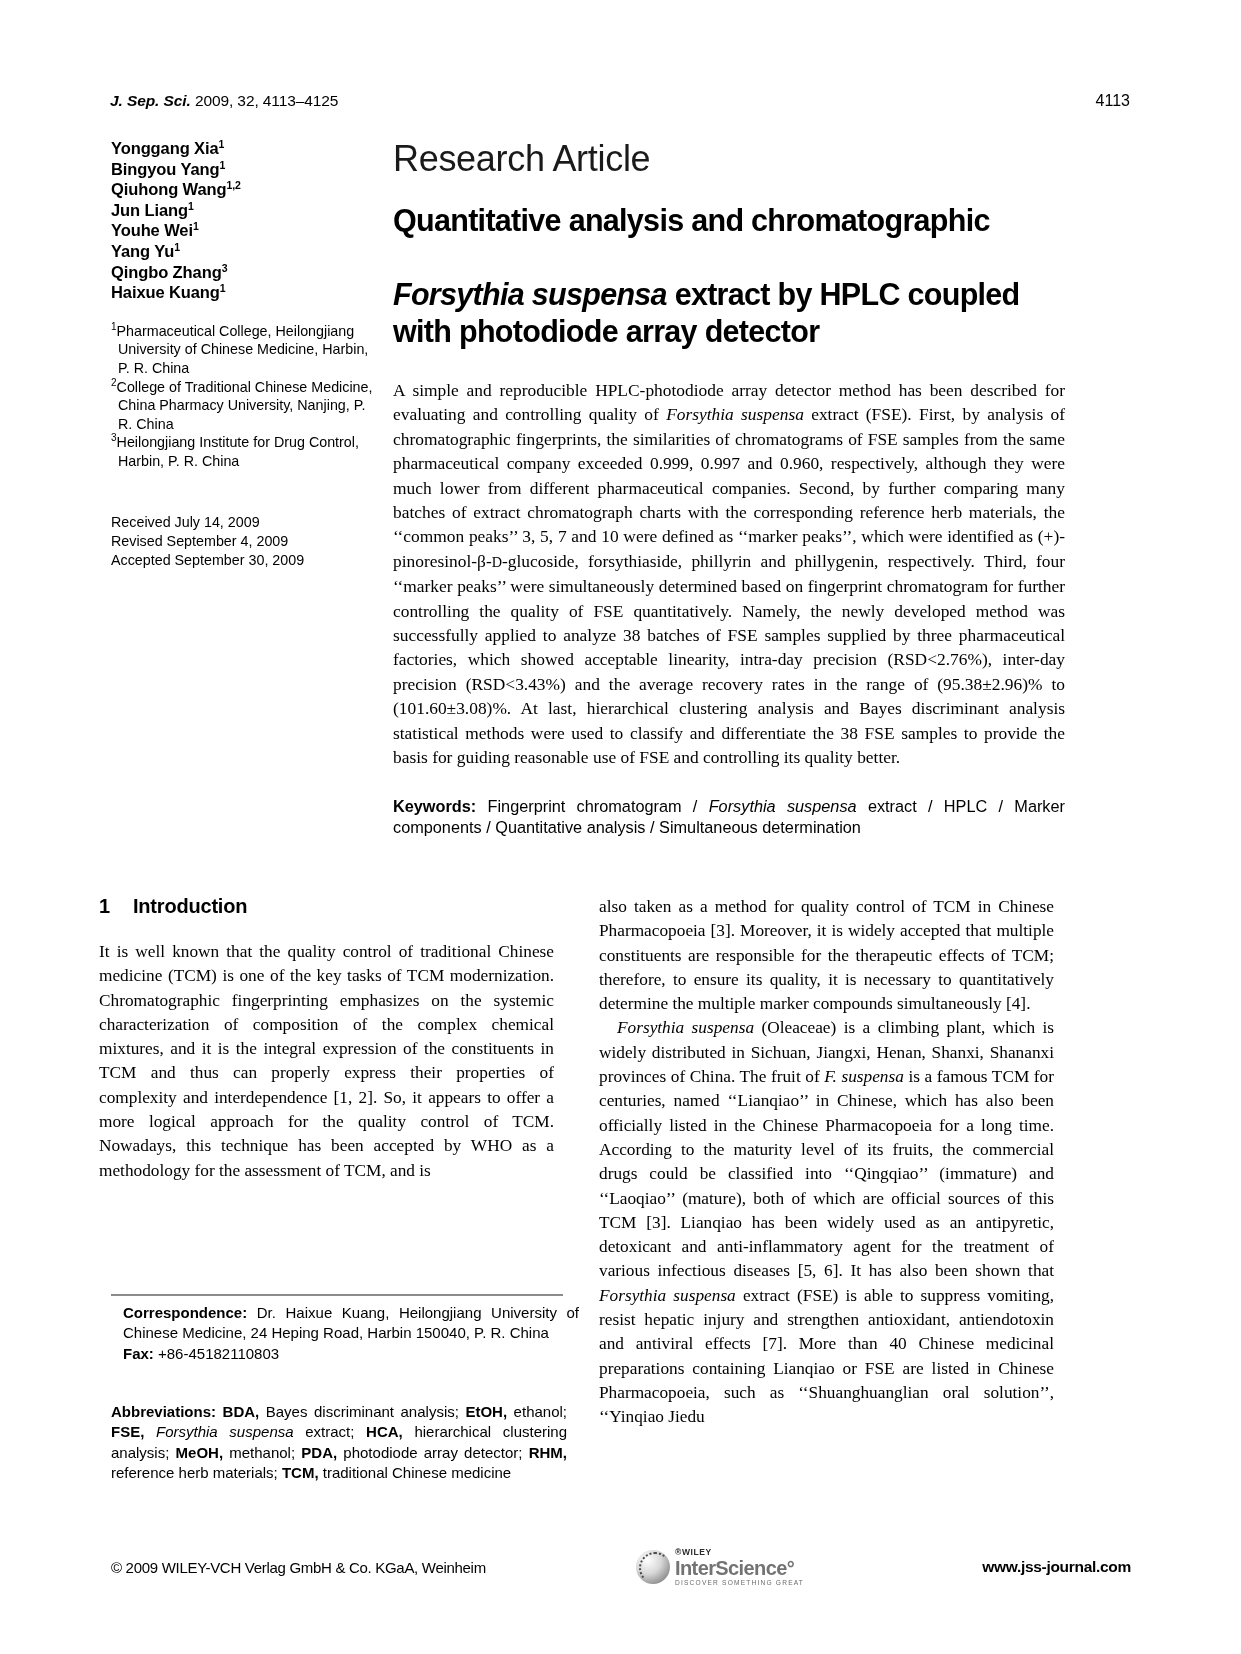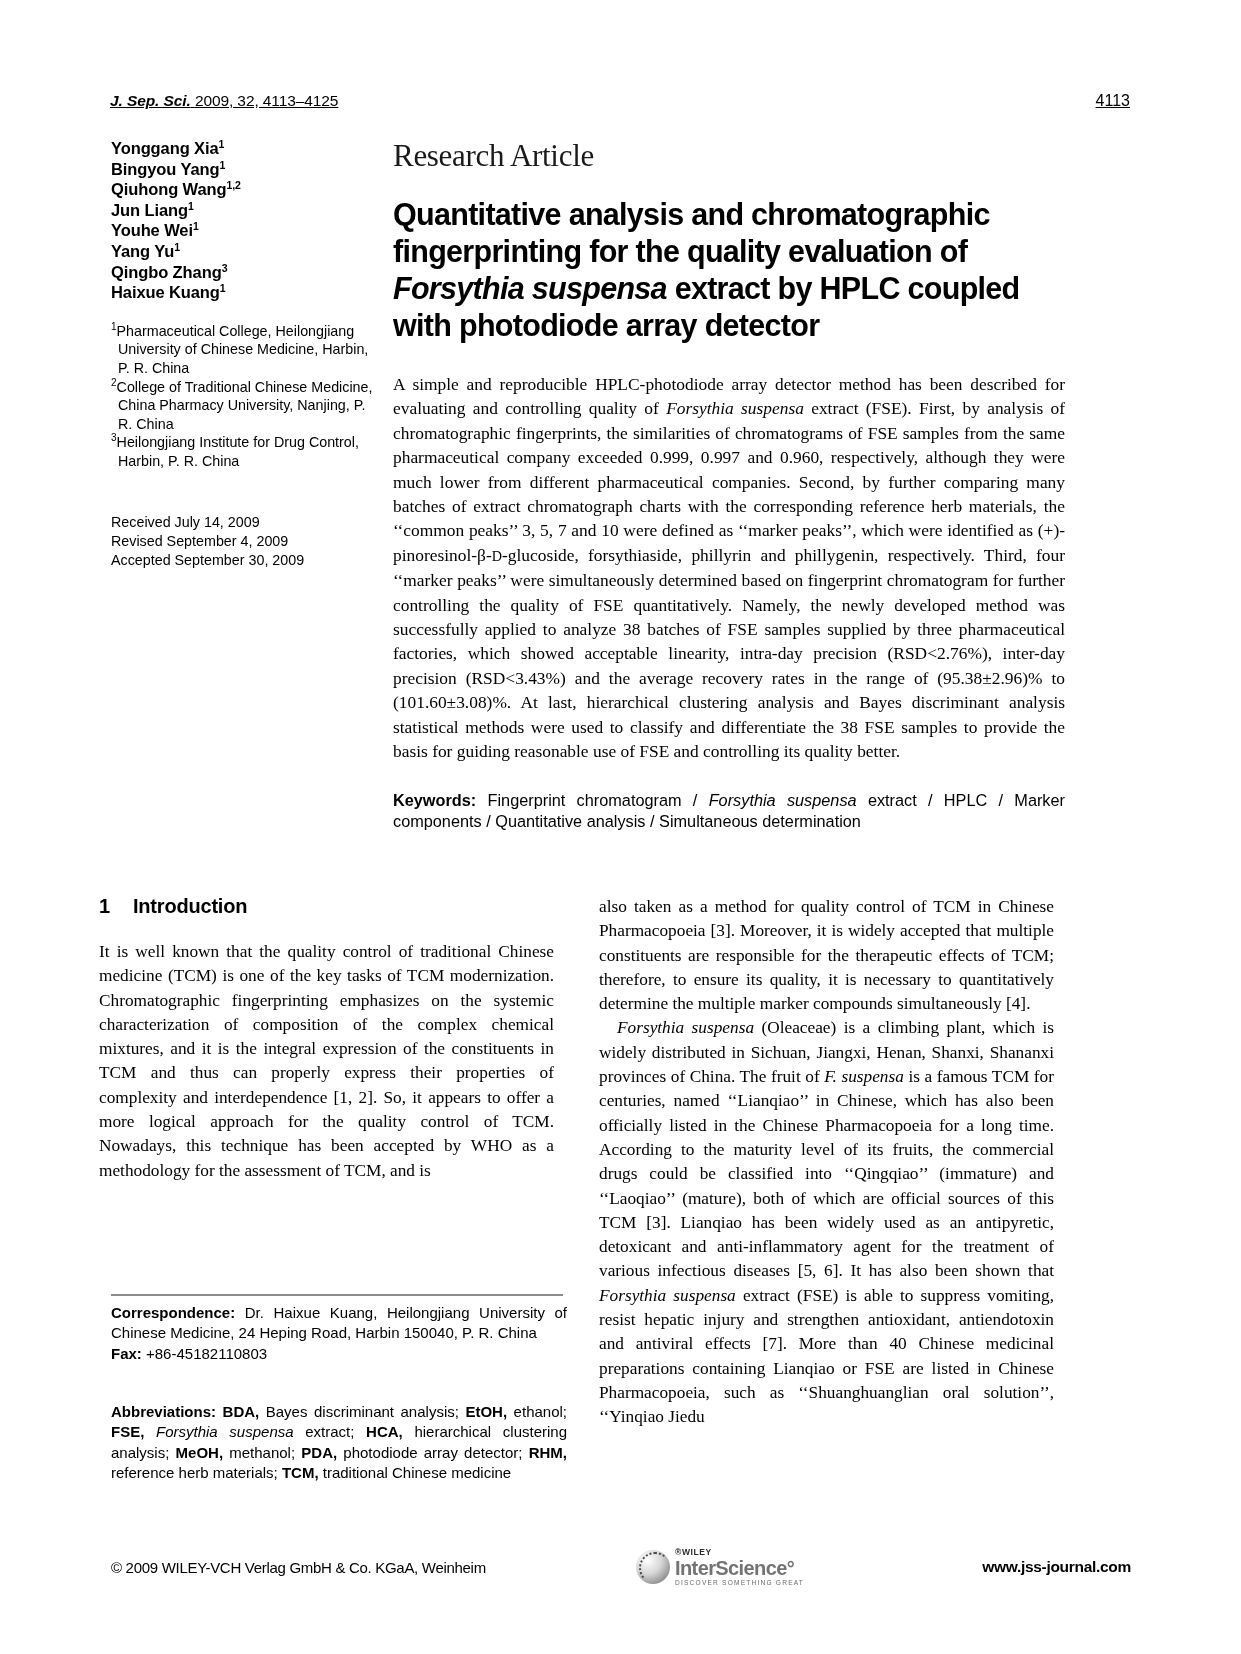--- a/index.html
+++ b/index.html
@@ -25,21 +25,20 @@
 
   
   .runhead {
     position: absolute;
     left: 110px;
     top: 92px;
     width: 1020px;
     display: flex;
     justify-content: space-between;
     align-items: baseline;
-    text-decoration: underline;
   }
   .runhead-left {
     font-family: "Liberation Sans", "DejaVu Sans", sans-serif;
     font-size: 15.5px;
     letter-spacing: -0.1px;
   }
   .runhead-left .jtitle {
     font-style: italic;
     font-weight: bold;
   }
@@ -91,22 +90,22 @@
   }
 
   
   .artcol {
     position: absolute;
     left: 393px;
     top: 138px;
     width: 672px;
   }
   .kicker {
-    font-family: Liberation Serif, serif;
-    font-size: 31px;
+    font-family: Liberation Sans, sans-serif;
+    font-size: 36px;
     letter-spacing: -0.3px;
     color: #1a1a1a;
     margin-bottom: 22px;
   }
   .title {
     font-family: "Liberation Sans", "DejaVu Sans", sans-serif;
     font-weight: bold;
     font-size: 30.5px;
     line-height: 37px;
     letter-spacing: -0.7px;
@@ -181,21 +180,21 @@
   .fnrule {
     position: absolute;
     left: 111px;
     top: 1294px;
     width: 452px;
     height: 2px;
     background: #8c8c8c;
   }
   .fnblock {
     position: absolute;
-    left: 111px;
+    left: 123px;
     top: 1303px;
     width: 456px;
     font-family: "Liberation Sans", "DejaVu Sans", sans-serif;
     font-size: 15px;
     line-height: 20.4px;
   }
   .fnblock b { font-weight: bold; }
   .fnblock .corr { text-align: justify; }
   .abbrev {
     position: absolute;
@@ -311,21 +310,21 @@
       <div>Received July 14, 2009</div>
       <div>Revised September 4, 2009</div>
       <div>Accepted September 30, 2009</div>
     </div>
   </div>
 
   <div class="artcol">
     <div class="kicker">Research Article</div>
     <h1 class="title">
       <span>Quantitative analysis and chromatographic</span><br>
-      <span>fingerprinting for the quality evaluation of</span><br>
+      <br>
       <i>Forsythia suspensa</i><span> extract by HPLC coupled</span><br>
       <span>with photodiode array detector</span>
     </h1>
 
     <div class="abstract"><span>A simple and reproducible HPLC-photodiode array detector method has been described for evaluating and controlling quality of </span><i>Forsythia suspensa</i><span> extract (FSE). First, by analysis of chromatographic fingerprints, the similarities of chromatograms of FSE samples from the same pharmaceutical company exceeded 0.999, 0.997 and 0.960, respectively, although they were much lower from different pharmaceutical companies. Second, by further comparing many batches of extract chromatograph charts with the corresponding reference herb materials, the ‘‘common peaks’’ 3, 5, 7 and 10 were defined as ‘‘marker peaks’’, which were identified as (+)-pinoresinol-β-</span><span class="sc">d</span><span>-glucoside, forsythiaside, phillyrin and phillygenin, respectively. Third, four ‘‘marker peaks’’ were simultaneously determined based on fingerprint chromatogram for further controlling the quality of FSE quantitatively. Namely, the newly developed method was successfully applied to analyze 38 batches of FSE samples supplied by three pharmaceutical factories, which showed acceptable linearity, intra-day precision (RSD&lt;2.76%), inter-day precision (RSD&lt;3.43%) and the average recovery rates in the range of (95.38±2.96)% to (101.60±3.08)%. At last, hierarchical clustering analysis and Bayes discriminant analysis statistical methods were used to classify and differentiate the 38 FSE samples to provide the basis for guiding reasonable use of FSE and controlling its quality better.</span></div>
 
     <div class="keywords"><b>Keywords:</b><span> Fingerprint chromatogram / </span><i>Forsythia suspensa</i><span> extract / HPLC / Marker components / Quantitative analysis / Simultaneous determination</span></div>
   </div>
 
   <div class="bodycols">

